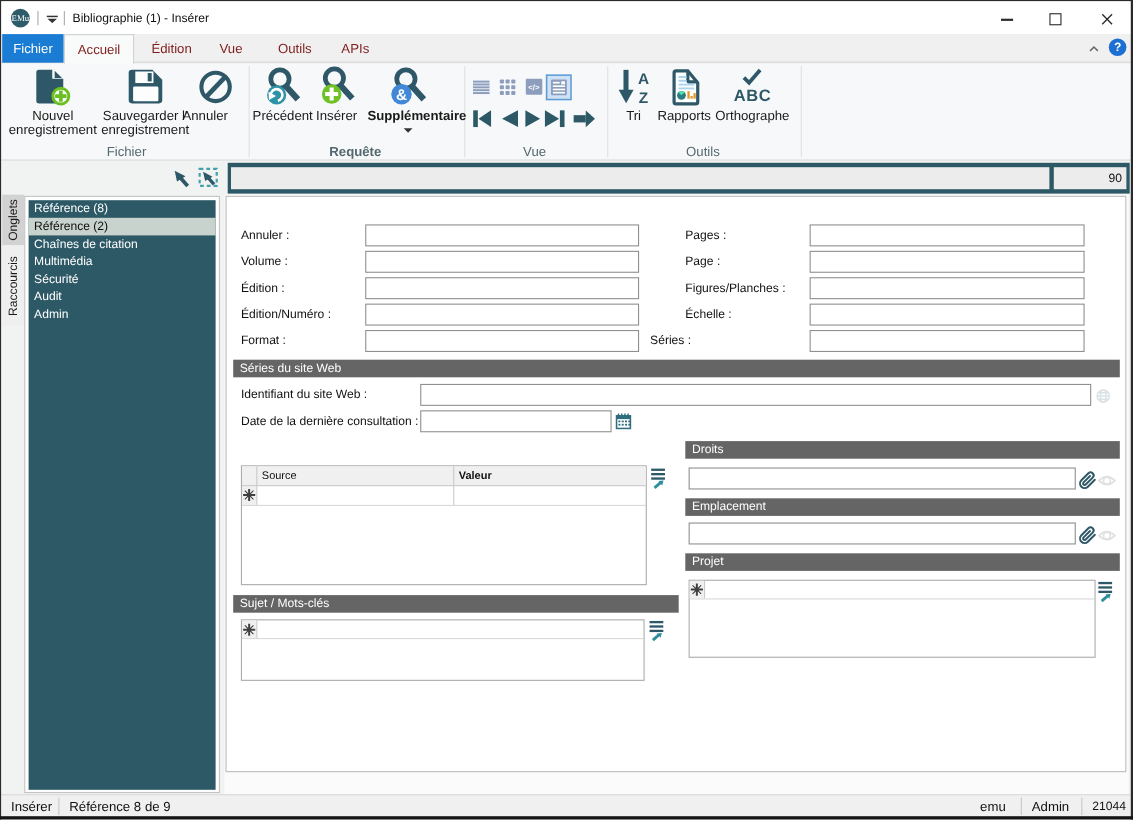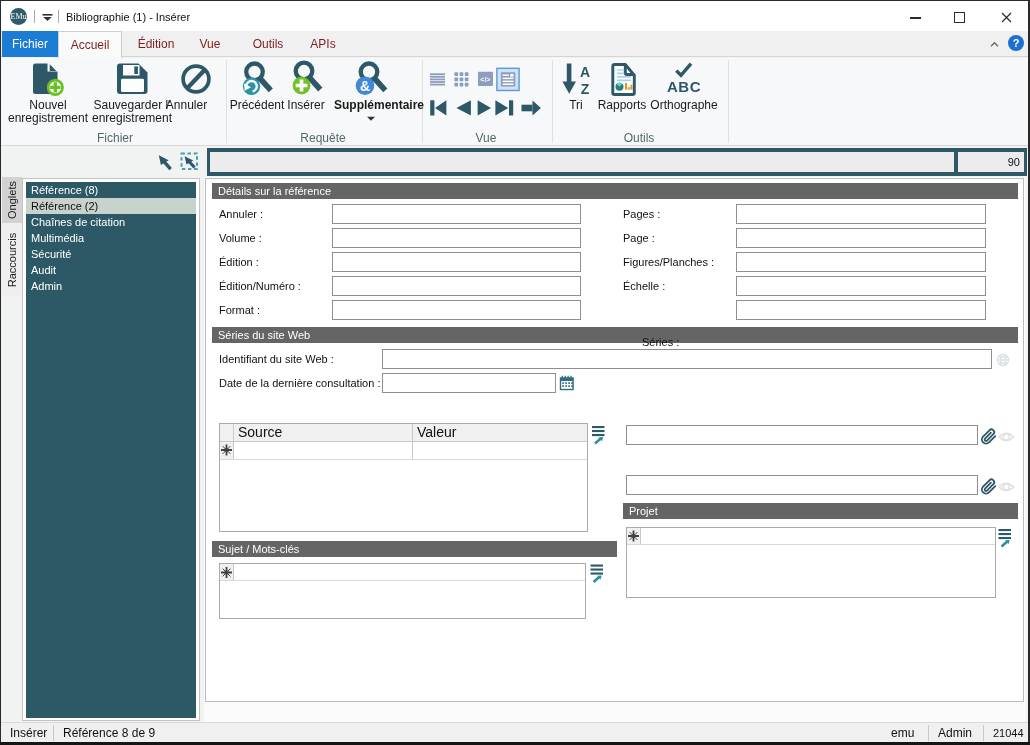--- a/index.html
+++ b/index.html
@@ -51,21 +51,21 @@
 #page { left:204px; top:177px; width:822px; height:545px; background:#fbfbfb; }
 #formpanel { left:205px; top:178px; width:819px; height:524px; background:#fff; border:1px solid #bdbdbd; }
 .sbar { position:absolute; height:16px; background:#656565; color:#fff; font-size:11px; line-height:16px; padding-left:6px; }
 .flabel { position:absolute; height:20px; line-height:20px; font-size:11px; color:#111; white-space:nowrap; }
 .finput { position:absolute; height:20px; background:#fff; border:1px solid #8f8f8f; }
 
 .grid { position:absolute; background:#fff; border:1px solid #ababab; }
 .hline { position:absolute; background:#c9c9c9; height:1px; }
 .vline { position:absolute; background:#c9c9c9; width:1px; }
 .gheadbg { position:absolute; background:#f0f0f0; }
-.gtext { position:absolute; font-size:14px; line-height:17px; color:#111; }
+.gtext { position:absolute; font-size:10px; line-height:17px; color:#111; }
 
 #status { left:1px; top:722px; width:1027px; height:20px; background:#f0f0f0; border-top:1px solid #d9d9d9; font-size:12px; }
 .st { position:absolute; top:3px; height:15px; line-height:15px; }
 .ssep { position:absolute; top:2px; width:1px; height:16px; background:#c8c8c8; }
 #mainicons { left:0; top:0; width:1030px; height:745px; pointer-events:none; }
 </style>
 </head>
 <body>
 <div id="win">
 
@@ -97,21 +97,21 @@
       </svg>
     <div class="abs" id="help">?</div>
   </div>
 
   <div class="abs" id="ribbon">
     <div class="gsep" style="left:225px;"></div>
     <div class="gsep" style="left:421px;"></div>
     <div class="gsep" style="left:551px;"></div>
     <div class="gsep" style="left:727px;"></div>
     <div class="glabel" style="left:64px; width:100px;">Fichier</div>
-    <div class="glabel" style="left:272px; width:100px;">Requête</div>
+    <div class="glabel" style="left:272px; width:100px;font-weight:bold;">Requête</div>
     <div class="glabel" style="left:435px; width:100px;">Vue</div>
     <div class="glabel" style="left:588px; width:100px;">Outils</div>
     <div class="cap" style="left:-3px; top:41px; width:100px;">Nouvel<br>enregistrement</div>
     <div class="cap" style="left:81px; top:41px; width:100px;">Sauvegarder l'<br>enregistrement</div>
     <div class="cap" style="left:145px; top:41px; width:81px;">Annuler</div>
     <div class="cap" style="left:206px; top:41px; width:100px;">Précédent</div>
     <div class="cap" style="left:255px; top:41px; width:100px;">Insérer</div>
     <div class="cap" style="left:320px; top:41px; width:116px;font-weight:bold;">Supplémentaire</div>
     <div class="cap" style="left:525px; top:41px; width:100px;">Tri</div>
     <div class="cap" style="left:571px; top:41px; width:100px;">Rapports</div>
@@ -250,23 +250,24 @@
     <div class="nitem">Chaînes de citation</div>
     <div class="nitem">Multimédia</div>
     <div class="nitem">Sécurité</div>
     <div class="nitem">Audit</div>
     <div class="nitem">Admin</div>
   </div>
 
   <div class="abs" id="page"></div>
   <div class="abs" id="formpanel"></div>
 
-  <div class="sbar" style="left:212px; top:183px; width:806px;">Détails sur la référence</div>
   <div class="sbar" style="left:212px; top:327px; width:806px;">Séries du site Web</div>
   <div class="sbar" style="left:212px; top:541px; width:405px;">Sujet / Mots-clés</div>
+  <div class="sbar" style="left:623px; top:401px; width:395px;">Droits</div>
+  <div class="sbar" style="left:623px; top:453px; width:395px;">Emplacement</div>
   <div class="sbar" style="left:623px; top:503px; width:395px;">Projet</div>
 
   <div class="flabel" style="left:219px; top:204px;">Annuler :</div>
   <div class="finput" style="left:332px; top:204px; width:249px;"></div>
   <div class="flabel" style="left:219px; top:228px;">Volume :</div>
   <div class="finput" style="left:332px; top:228px; width:249px;"></div>
   <div class="flabel" style="left:219px; top:252px;">Édition :</div>
   <div class="finput" style="left:332px; top:252px; width:249px;"></div>
   <div class="flabel" style="left:219px; top:276px;text-align:center;">Édition/Numéro :</div>
   <div class="finput" style="left:332px; top:276px; width:249px;"></div>
@@ -274,37 +275,37 @@
   <div class="finput" style="left:332px; top:300px; width:249px;"></div>
 
   <div class="flabel" style="left:623px; top:204px;">Pages :</div>
   <div class="finput" style="left:736px; top:204px; width:250px;"></div>
   <div class="flabel" style="left:623px; top:228px;">Page :</div>
   <div class="finput" style="left:736px; top:228px; width:250px;"></div>
   <div class="flabel" style="left:623px; top:252px;">Figures/Planches :</div>
   <div class="finput" style="left:736px; top:252px; width:250px;"></div>
   <div class="flabel" style="left:623px; top:276px;">Échelle :</div>
   <div class="finput" style="left:736px; top:276px; width:250px;"></div>
-  <div class="flabel" style="left:642px; top:300px;margin-top:32px;">Séries :</div>
+  <div class="flabel" style="left:591px; top:300px;">Séries :</div>
   <div class="finput" style="left:736px; top:300px; width:250px;"></div>
 
   <div class="flabel" style="left:219px; top:349px;text-align:right;">Identifiant du site Web :</div>
   <div class="finput" style="left:382px; top:349px; width:610px;"></div>
   <div class="flabel" style="left:219px; top:373px;">Date de la dernière consultation :</div>
   <div class="finput" style="left:382px; top:373px; width:174px;"></div>
 
   <div class="grid" style="left:219px; top:423px; width:369px; height:109px;"></div>
   <div class="gheadbg" style="left:220px; top:424px; width:367px; height:17px;"></div>
   <div class="gheadbg" style="left:220px; top:442px; width:13px; height:17px;"></div>
   <div class="vline" style="left:233px; top:424px; height:35px;"></div>
   <div class="vline" style="left:412px; top:424px; height:35px;"></div>
   <div class="hline" style="left:220px; top:441px; width:367px;"></div>
   <div class="hline" style="left:220px; top:459px; width:367px; background:#d9d9d9;"></div>
   <div class="gtext" style="left:238px; top:424px;">Source</div>
-  <div class="gtext" style="left:417px; top:424px;">Valeur</div>
+  <div class="gtext" style="left:417px; top:424px;font-weight:bold;">Valeur</div>
 
   <div class="grid" style="left:219px; top:563px; width:367px; height:56px;"></div>
   <div class="gheadbg" style="left:220px; top:564px; width:13px; height:16px;"></div>
   <div class="vline" style="left:233px; top:564px; height:16px;"></div>
   <div class="hline" style="left:220px; top:580px; width:365px; background:#d9d9d9;"></div>
 
   <div class="finput" style="left:626px; top:425px; width:352px;"></div>
   <div class="finput" style="left:626px; top:475px; width:352px;"></div>
 
   <div class="grid" style="left:626px; top:527px; width:370px; height:71px;"></div>

